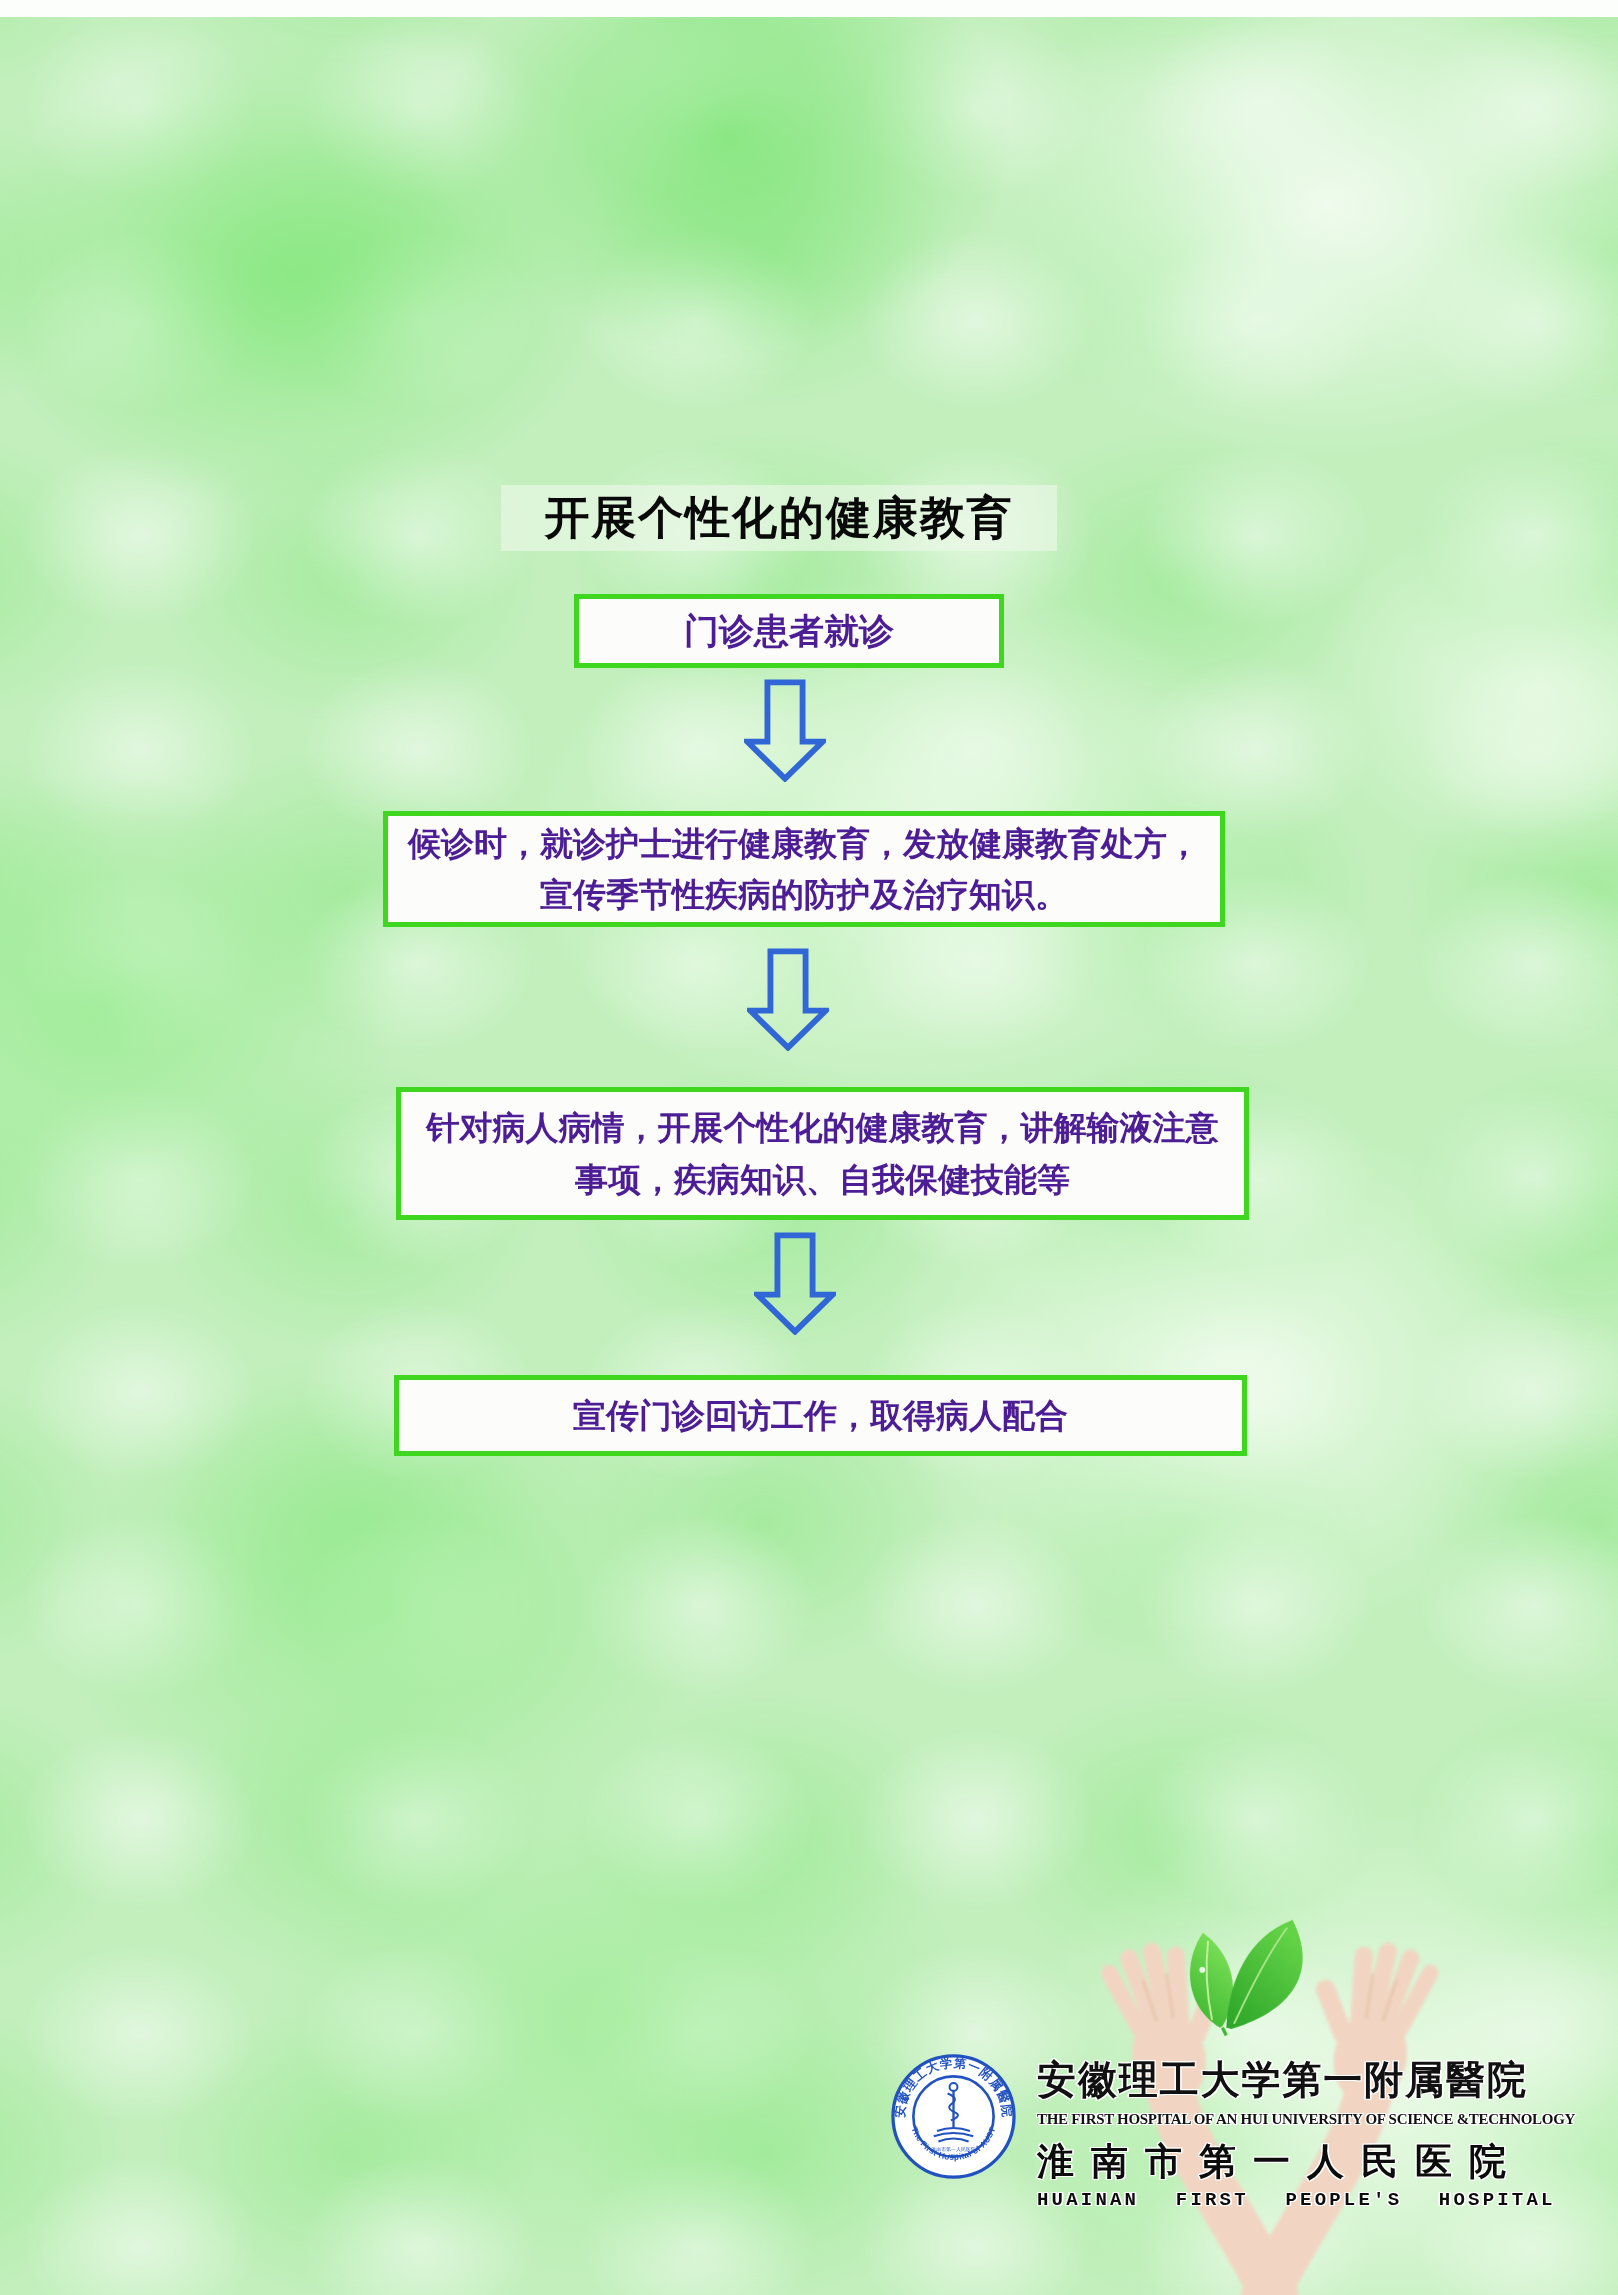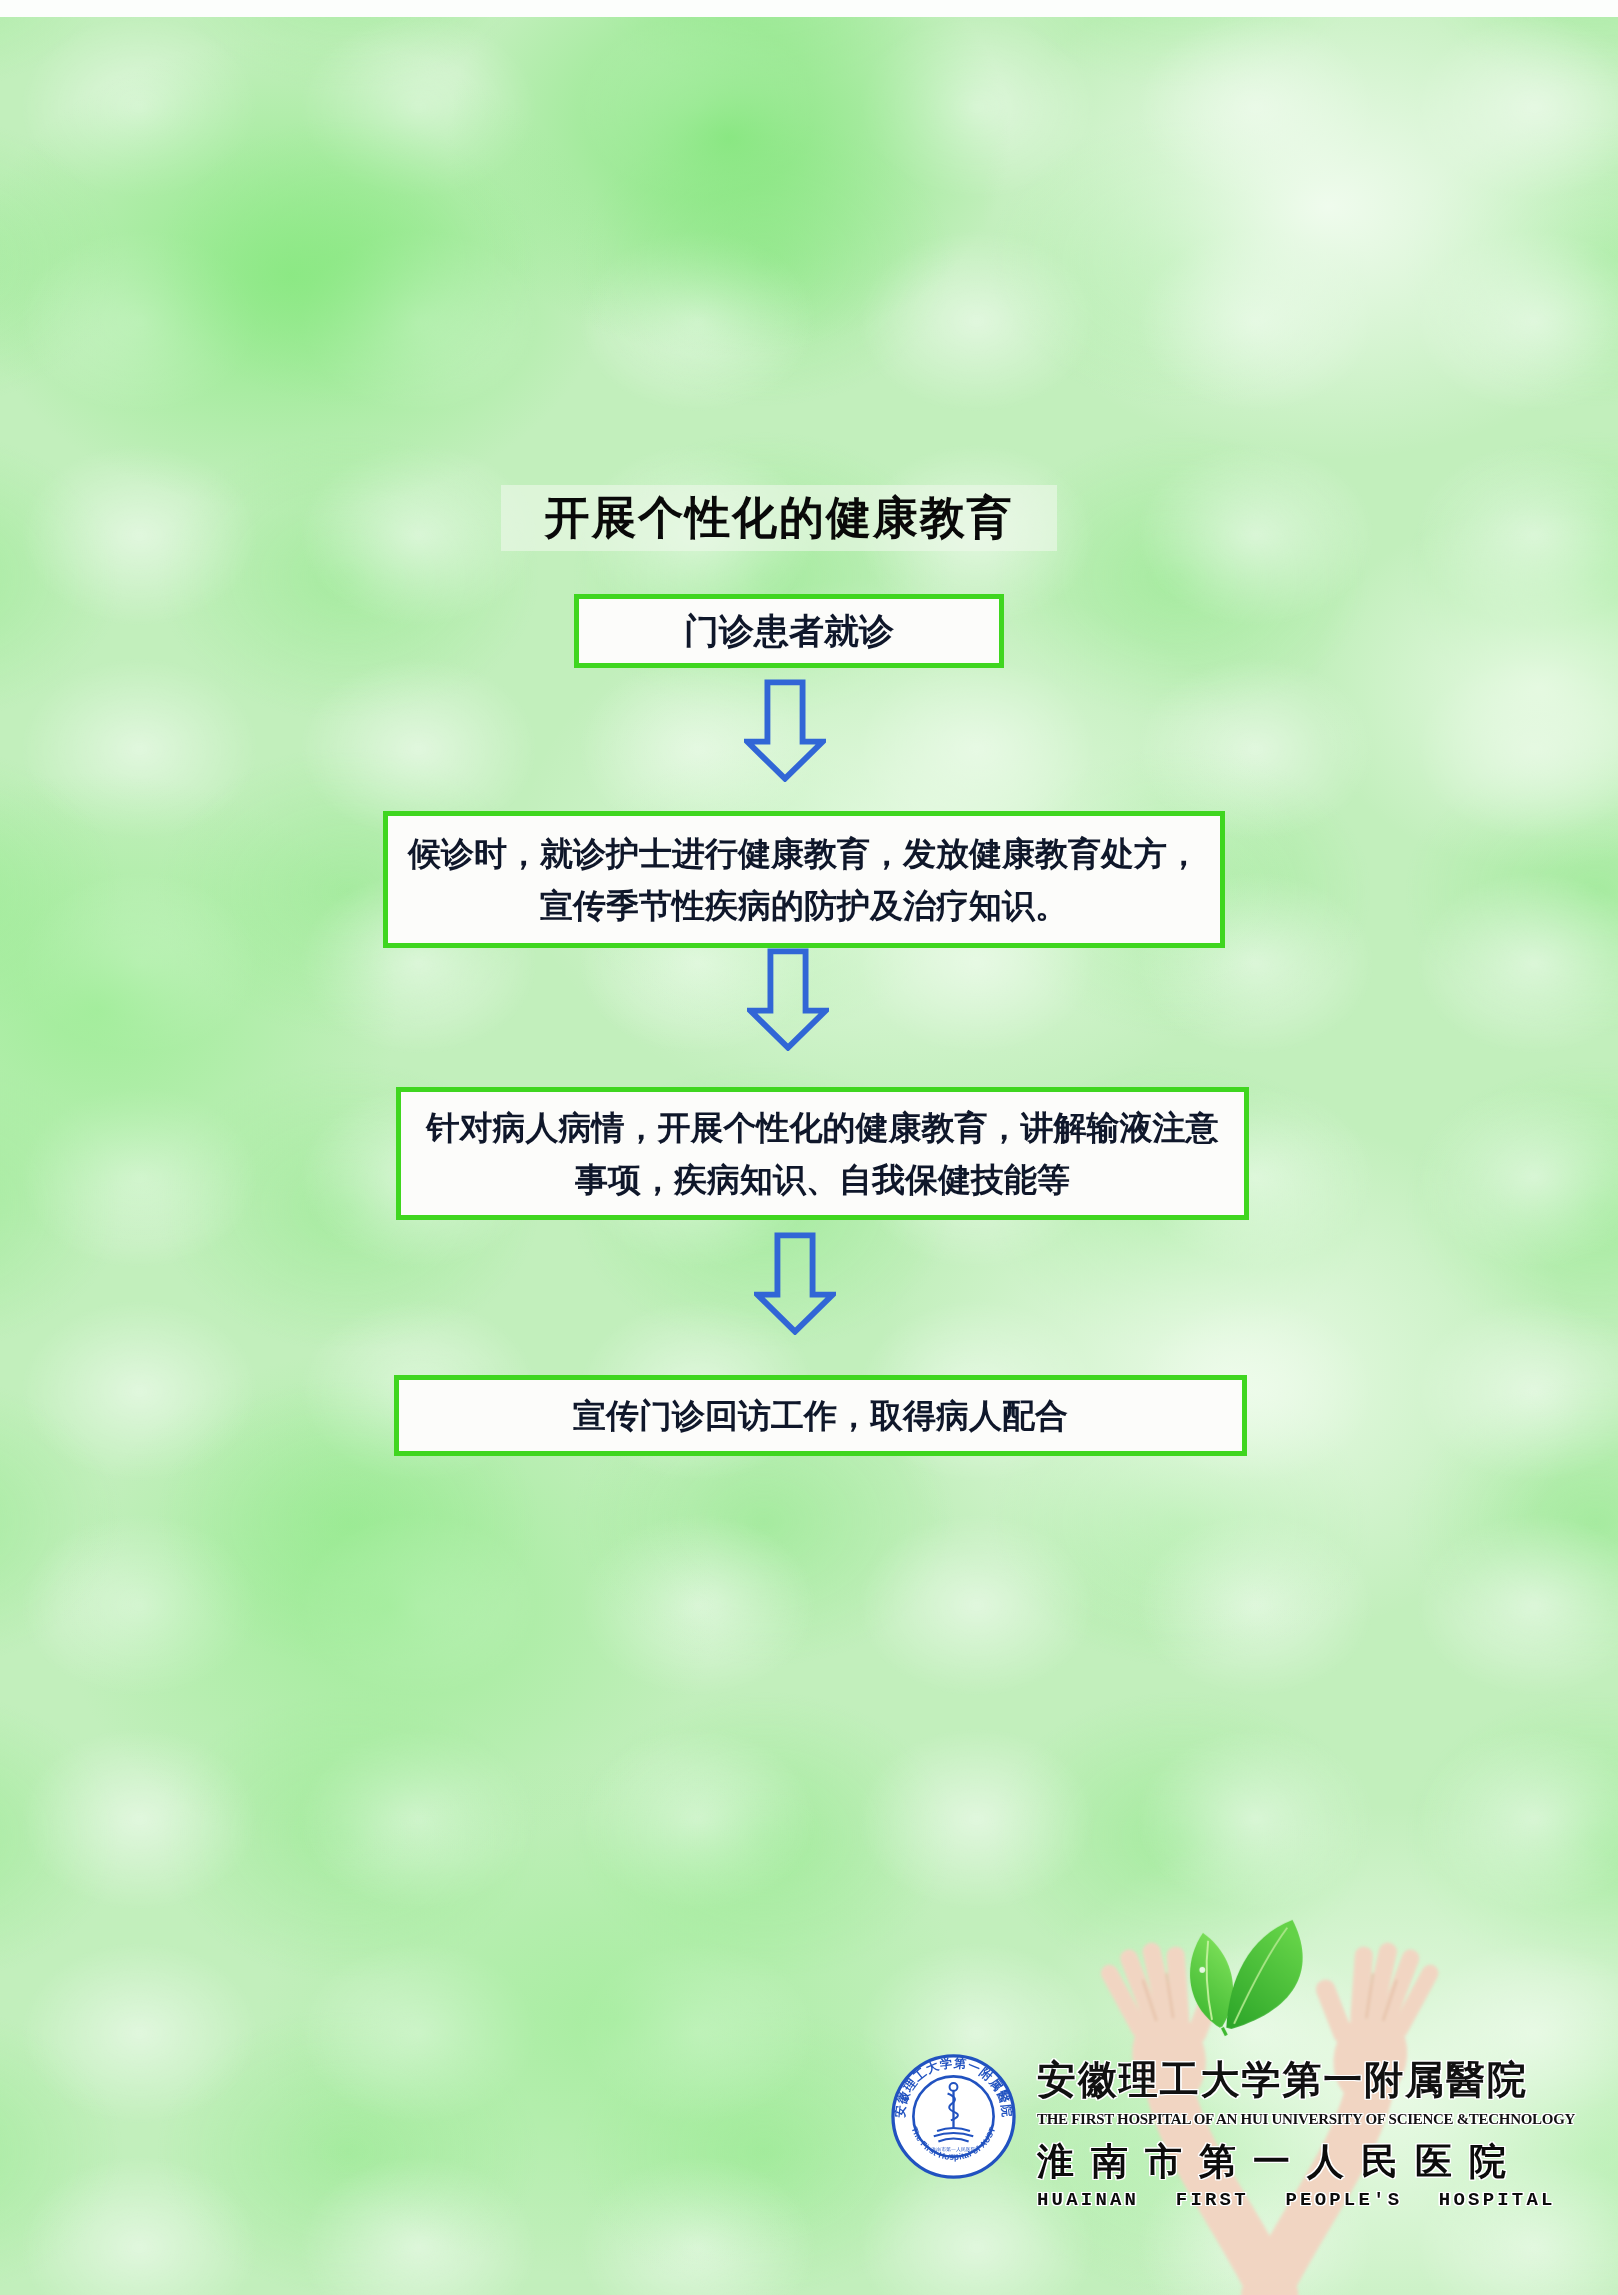--- a/index.html
+++ b/index.html
@@ -27,25 +27,25 @@
   .top-strip{position:absolute;left:0;top:0;width:100%;height:17px;background:#fcfefc;}
   .title{
     position:absolute;left:501px;top:485px;width:556px;height:66px;margin:0;
     display:flex;align-items:center;justify-content:center;
     background:rgba(238,249,235,.6);
     font-size:45px;font-weight:700;color:#090909;letter-spacing:1.9px;white-space:nowrap;
   }
   .box{
     position:absolute;box-sizing:border-box;border:5.8px solid #3fd61f;background:#fcfcfa;
     display:flex;align-items:center;justify-content:center;text-align:center;
-    color:#0f172a;font-weight:700;
+    color:#4c1d95;font-weight:700;
   }
   .box .box-label{display:block;line-height:1.55;}
   .box1{left:574px;top:594px;width:430px;height:74px;font-size:35px;}
-  .box2{left:383px;top:811px;width:842px;height:137px;font-size:33px;padding:0 19.5px;}
+  .box2{left:383px;top:811px;width:842px;height:116px;font-size:33px;padding:0 19.5px;}
   .box3{left:396px;top:1087px;width:853px;height:133px;font-size:33px;padding:0 22px;}
   .box4{left:394px;top:1375px;width:853px;height:81px;font-size:33px;}
   .arrow{position:absolute;width:82px;height:103px;}
   .arrow path{fill:none;stroke:#3166d6;stroke-width:9;}
   .arrow1{left:744px;top:679px;}
   .arrow2{left:747px;top:948px;}
   .arrow3{left:754px;top:1232px;}
   .bottom-art{position:absolute;left:1052px;top:1903px;width:416px;height:392px;}
   .seal{position:absolute;left:891px;top:2054px;width:125px;height:125px;}
   .footer-text{position:absolute;left:1037px;top:2053px;width:507px;}

